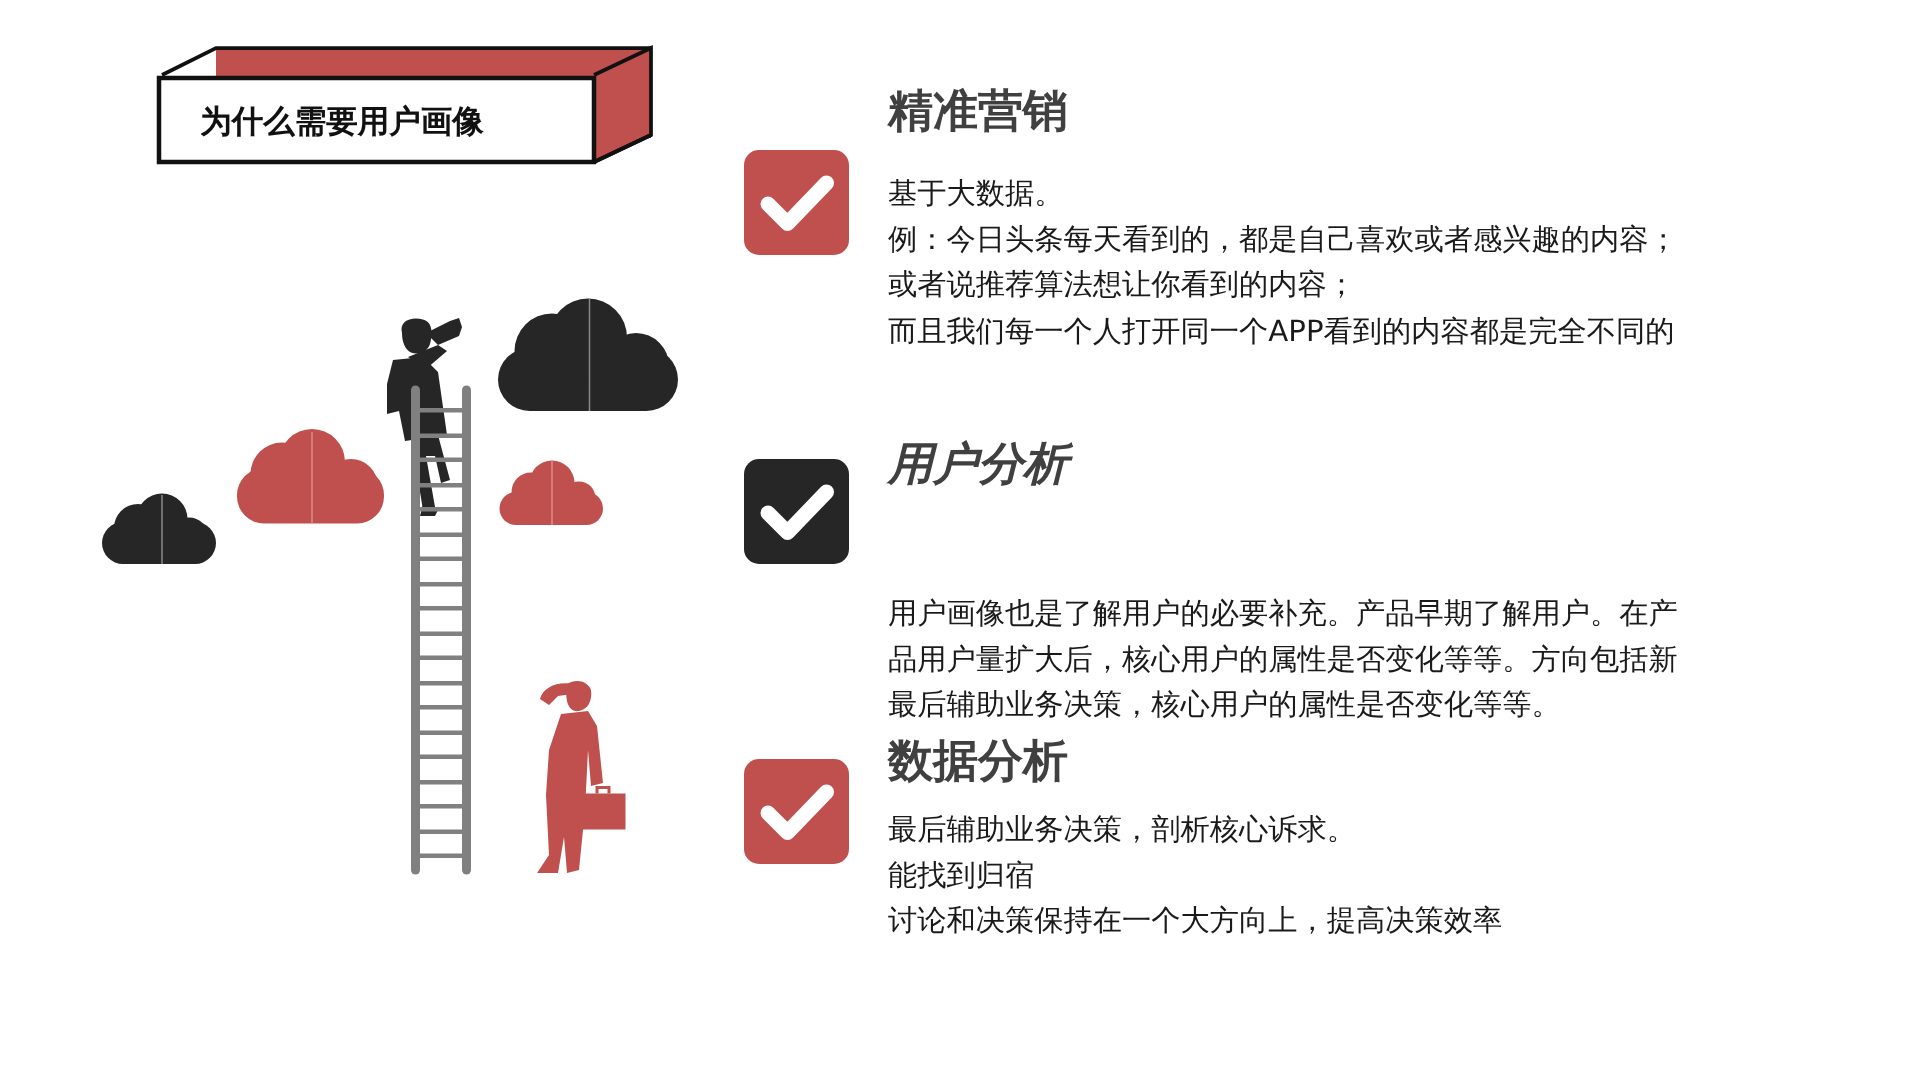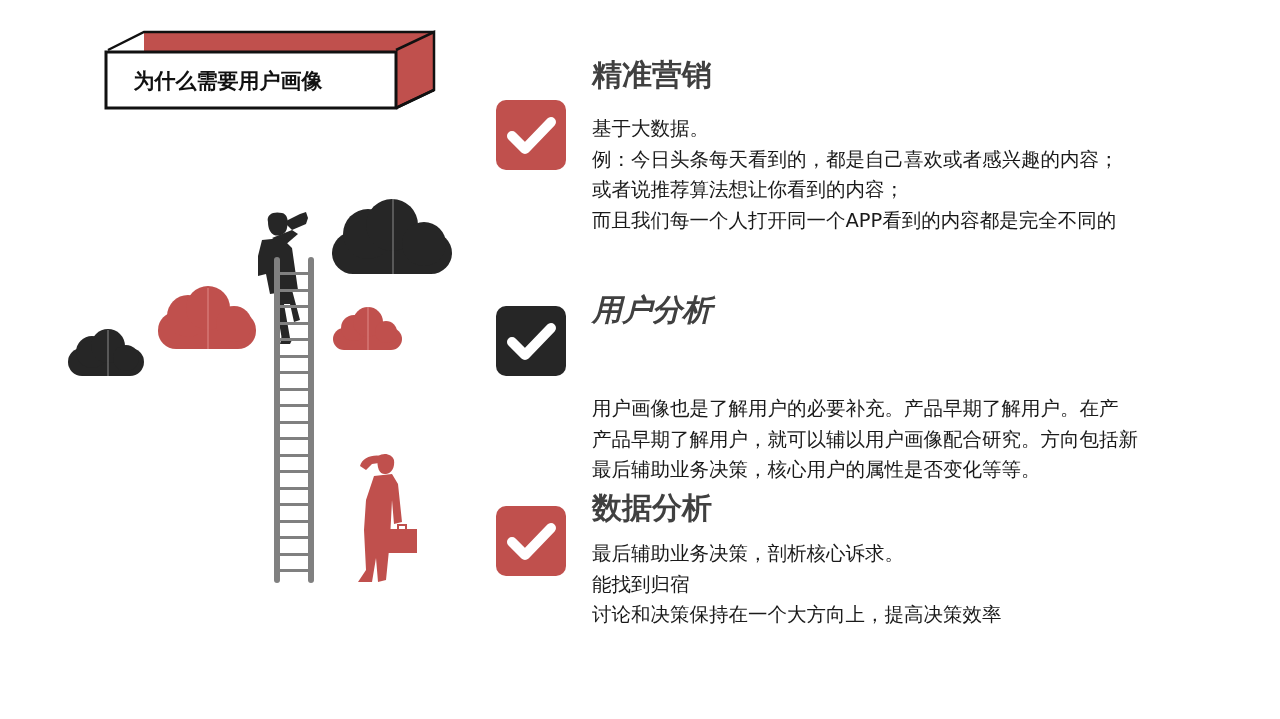--- a/index.html
+++ b/index.html
@@ -138,21 +138,21 @@
 </div>
 
 <div class="check" style="left:496px;top:306px;background:#262626;">
   <svg width="70" height="70" viewBox="0 0 70 70">
       <polyline points="16,36 29,49 55,22" fill="none" stroke="#fff" stroke-width="10" stroke-linecap="round" stroke-linejoin="round"></polyline>
     </svg>
 </div>
 <div class="heading" style="top:293px;font-style:italic;">用户分析</div>
 <div class="body" style="top:350px;margin-top:44px;">
   <div>用户画像也是了解用户的必要补充。产品早期了解用户。在产</div>
-  <div>产品早期了解用户，就可以辅以用户画像配合研究。方向包括新</div>
+  <div>品用户量扩大后，核心用户的属性是否变化等等。方向包括新</div>
   <div>最后辅助业务决策，核心用户的属性是否变化等等。</div>
 </div>
 
 <div class="check" style="left:496px;top:506px;background:#c0504d;">
   <svg width="70" height="70" viewBox="0 0 70 70">
       <polyline points="16,36 29,49 55,22" fill="none" stroke="#fff" stroke-width="10" stroke-linecap="round" stroke-linejoin="round"></polyline>
     </svg>
 </div>
 <div class="heading" style="top:491px;">数据分析</div>
 <div class="body" style="top:539px;font-family:Liberation Serif, serif;">

